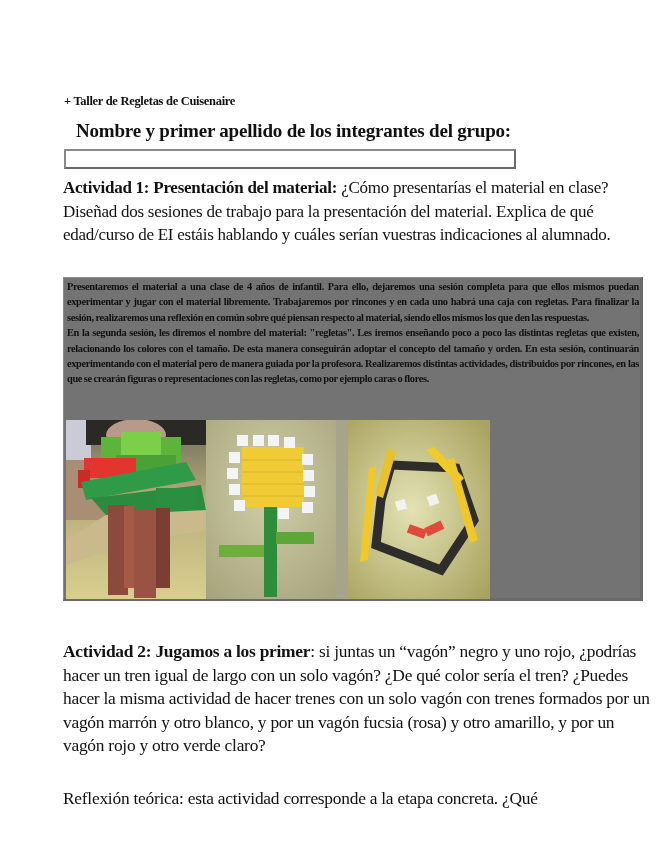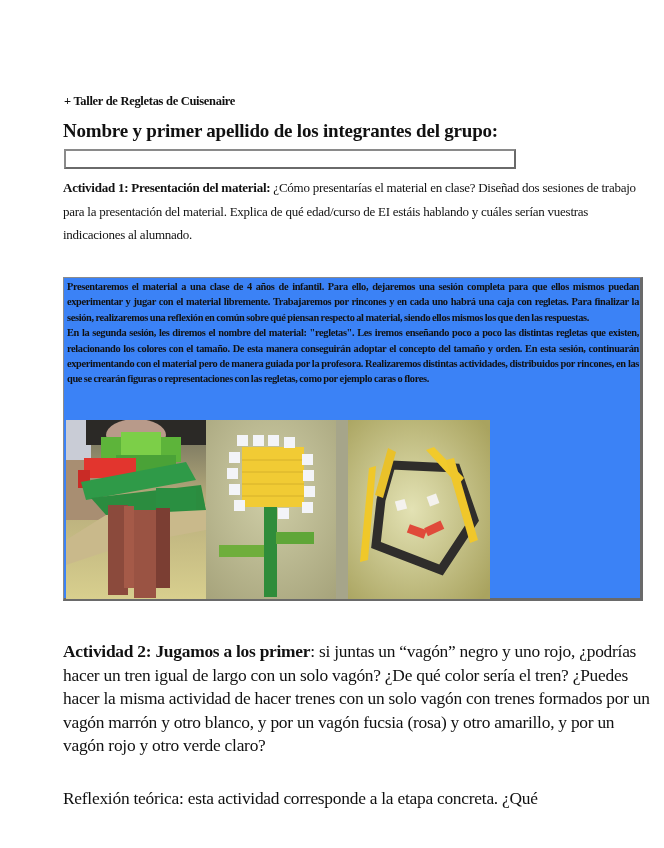--- a/index.html
+++ b/index.html
@@ -19,21 +19,21 @@
 
     .workshop-title {
       left: 40px;
       top: 94px;
       font-size: 12.5px;
       font-weight: bold;
       letter-spacing: -0.3px;
       white-space: nowrap;
     }
     .names-heading {
-      left: 39px;
+      left: 52px;
       top: 120px;
       font-size: 19px;
       font-weight: bold;
       letter-spacing: -0.2px;
       white-space: nowrap;
     }
     .names-input {
       left: 40px;
       top: 149px;
       width: 448px;
@@ -46,35 +46,35 @@
       padding: 0;
       outline: none;
       font-family: "Liberation Serif", serif;
       font-size: 13px;
     }
 
     .activity1 {
       left: 39px;
       top: 176px;
       width: 590px;
-      font-size: 13px;
+      font-size: 17px;
       line-height: 23.5px;
       letter-spacing: -0.25px;
     }
     .activity1 b { font-weight: bold; }
 
     .answer-frame {
       left: 39px;
       top: 277px;
       width: 576px;
       height: 320px;
       border: 1px solid #8c8c8c;
       border-right: 3px solid #6a6a6a;
       border-bottom: 3px solid #6a6a6a;
-      background: #3b82f6;
+      background: #737373;
     }
     .answer-text {
       position: absolute;
       left: 3px;
       top: 1px;
       width: 572px;
       font-size: 10.4px;
       line-height: 15.4px;
       font-weight: bold;
       letter-spacing: -0.35px;

